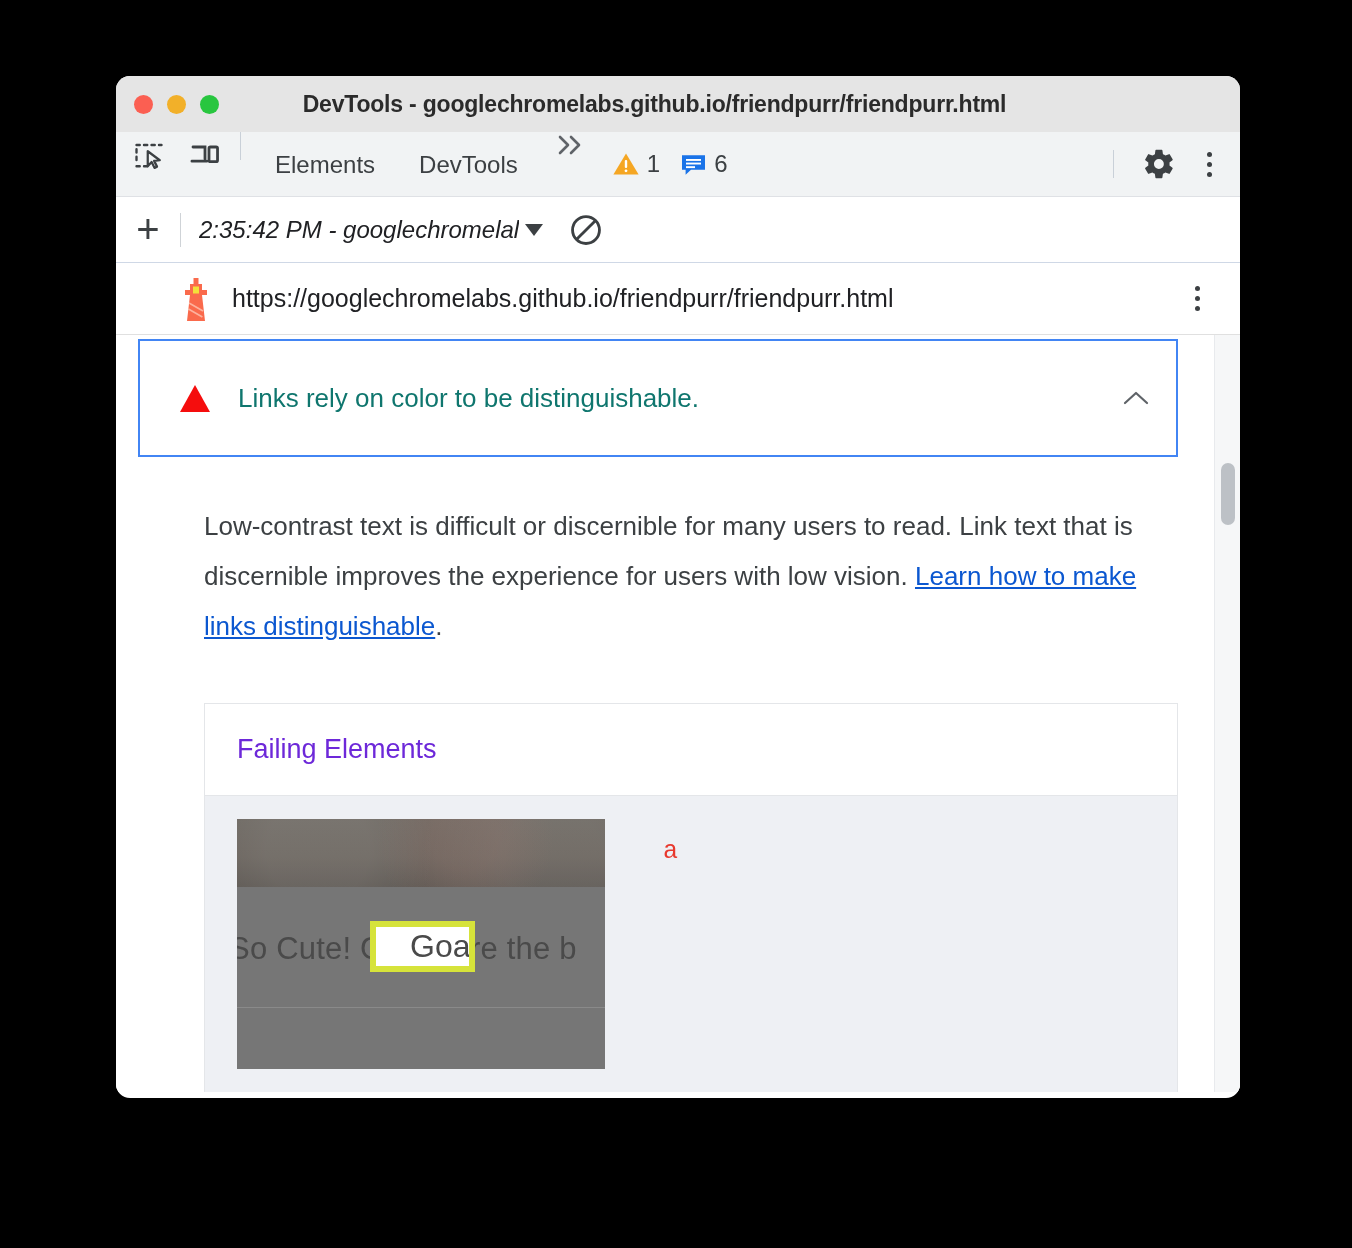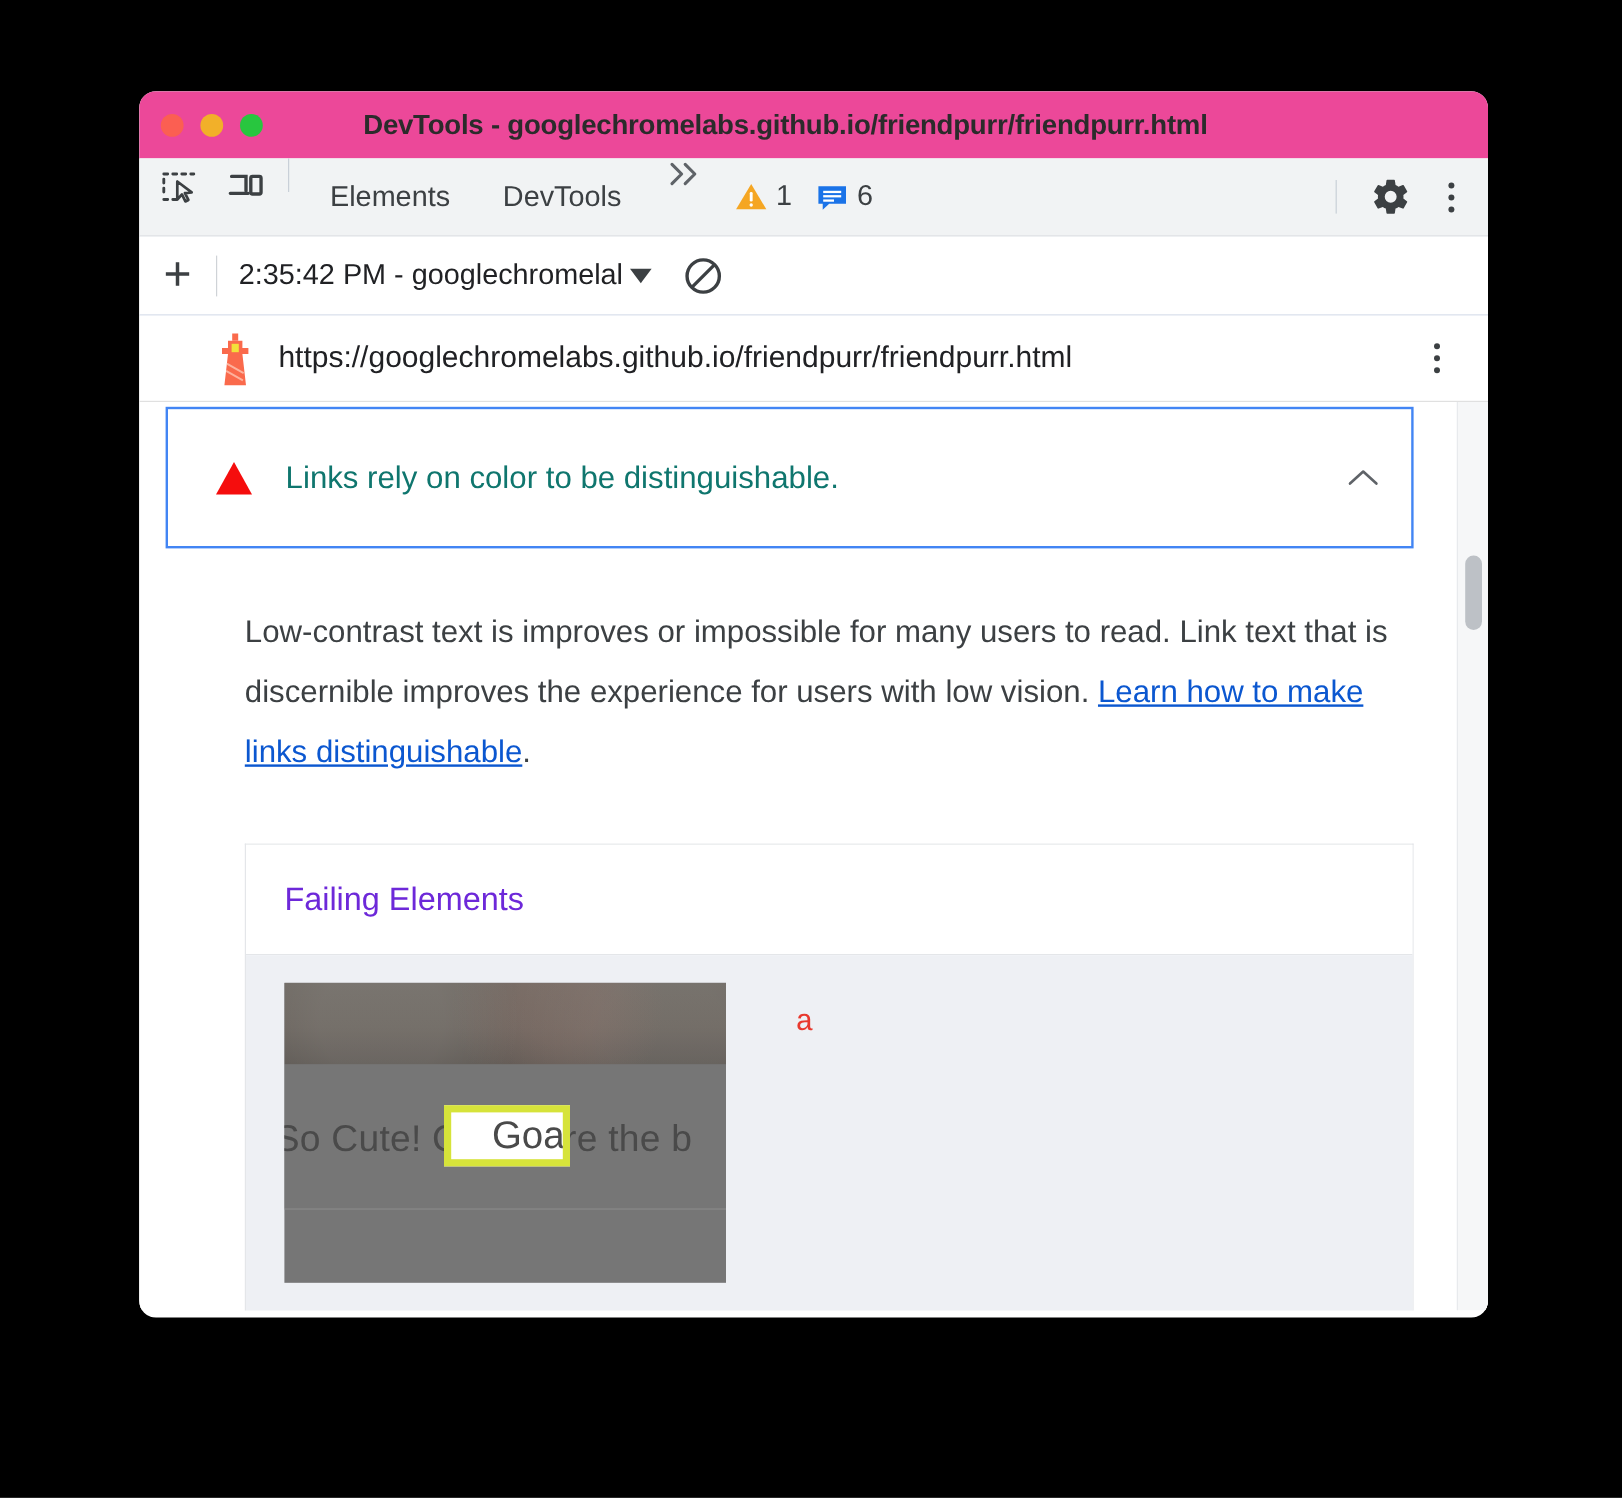--- a/index.html
+++ b/index.html
@@ -22,21 +22,21 @@
     border-radius: 14px;
     background: #ffffff;
     overflow: hidden;
     box-shadow: 0 0 42px 10px rgba(0,0,0,0.55);
   }
 
   
   #titlebar {
     position: relative;
     height: 56px;
-    background: #ec4899;
+    background: #e5e5e5;
     display: flex;
     align-items: center;
   }
   .lights { display: flex; gap: 14px; margin-left: 18px; }
   .light { width: 19px; height: 19px; border-radius: 50%; }
   .light.red    { background: #fb5f52; }
   .light.yellow { background: #f2b029; }
   .light.green  { background: #28c63f; }
   #window-title {
     flex: 1;
@@ -112,21 +112,21 @@
     display:flex; align-items:center; justify-content:center;
     font-size: 40px; color: #3c4043; font-weight: 300; cursor: pointer;
   }
   .run-sep { width: 1px; height: 34px; background: #cfd3d7; margin-right: 18px; }
   #run-select {
     display: flex; align-items: center; gap: 6px; cursor: pointer;
     max-width: 430px;
   }
   #run-label {
     font-size: 24px; color: #202124;
-    white-space: nowrap; overflow: hidden; max-width: 400px;
+    white-space: nowrap; overflow: hidden; max-width: 400px; font-style: italic;
   }
   .caret { width: 0; height: 0; border-left: 9px solid transparent;
            border-right: 9px solid transparent; border-top: 12px solid #3c4043; }
   #clear-btn { margin-left: 26px; cursor: pointer; display:flex; align-items:center; }
 
   
   #urlbar {
     height: 72px;
     background: #ffffff;
     display: flex;
@@ -398,21 +398,21 @@
         <span class="tri-warn"></span>
         <span id="audit-title">Links rely on color to be distinguishable.</span>
         <span id="collapse-arrow">
           <svg width="32" height="20" viewBox="0 0 32 20">
             <path d="M5 15 L16 5 L27 15" fill="none" stroke="#5f6368" stroke-width="2.2" stroke-linecap="round" stroke-linejoin="round"></path>
           </svg>
         </span>
       </div>
 
       <div id="audit-desc">
-        <span>Low-contrast text is improves or impossible for many users to read. Link text that is discernible improves the experience for users with low vision. </span><a href="#">Learn how to make links distinguishable</a><span>.</span>
+        <span>Low-contrast text is difficult or discernible for many users to read. Link text that is discernible improves the experience for users with low vision. </span><a href="#">Learn how to make links distinguishable</a><span>.</span>
       </div>
 
       <div id="table-card">
         <div id="table-head">
           <span id="table-head-label">Failing Elements</span>
         </div>
         <div id="table-body">
 
           <div id="thumb">
             <div id="thumb-top"></div>

